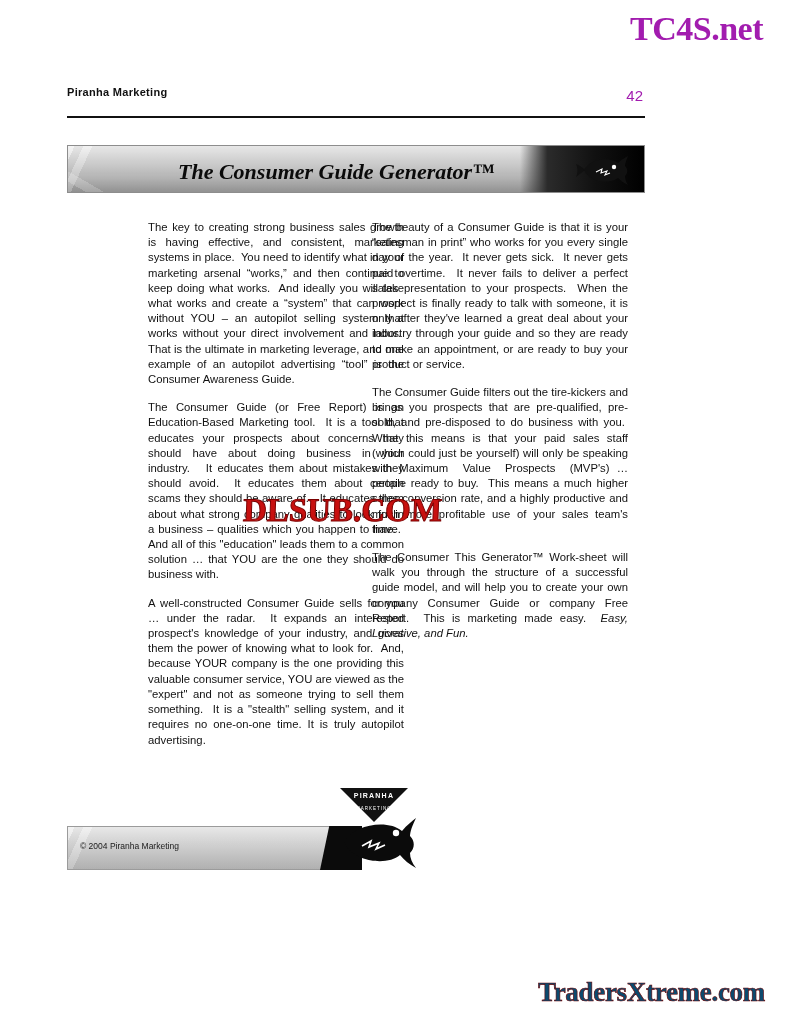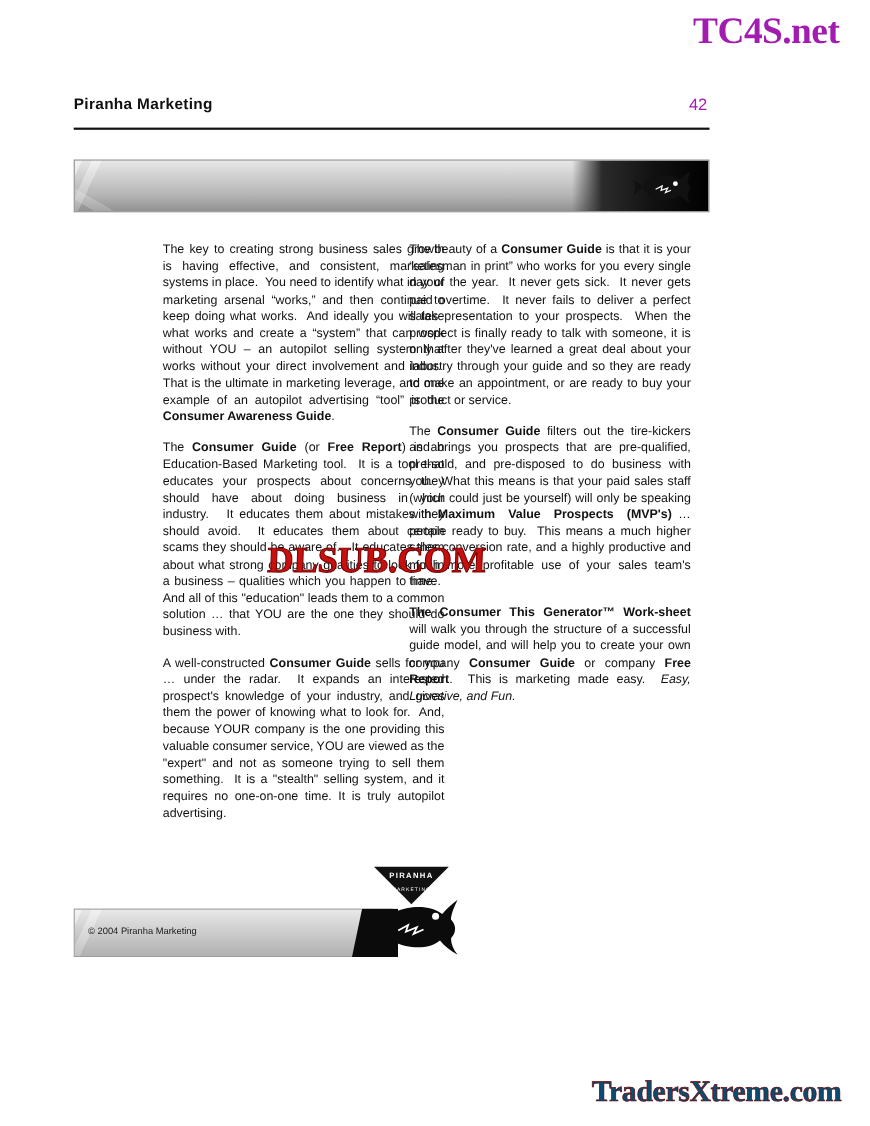--- a/index.html
+++ b/index.html
@@ -57,21 +57,21 @@
     left: 67px;
     top: 86px;
     width: 578px;
     height: 30px;
     border-bottom: 2px solid #111;
   }
   .header-title {
     position: absolute;
     left: 0;
     top: 0;
-    font-size: 14px;
+    font-size: 11px;
     font-weight: bold;
     color: #111;
     letter-spacing: 0.3px;
   }
   .header-page-num {
     position: absolute;
     right: 2px;
     top: 1px;
     font-size: 15px;
     color: #a21caf;
@@ -138,21 +138,21 @@
     width: 256px;
     font-size: 11.3px;
     line-height: 15.2px;
     color: #111;
     text-align: justify;
   }
   .col-left  { left: 104px; margin-left: 44px; }
   .col-right { left: 372px; }
   .col p { margin: 0 0 13px 0; }
   .col p:last-child { margin-bottom: 0; }
-  b { font-weight: bold; }
+  b { font-weight: normal; }
   i { font-style: italic; }
 
   
   .footer-bar {
     position: absolute;
     left: 67px;
     top: 826px;
     width: 290px;
     height: 44px;
     background: linear-gradient(180deg, #efefef 0%, #d5d5d5 45%, #b6b6b6 100%);
@@ -206,20 +206,21 @@
 </div>
 
 <div class="banner">
   <div class="banner-dark-right"></div>
   <svg class="banner-fish" viewBox="0 0 54 40">
     <path d="M8 20 C14 9, 32 6, 42 13 C46 9, 50 7, 52 6 C50 11, 49 14, 49 16 C52 19, 52 23, 49 26 C49 29, 50 32, 52 35 C48 33, 45 31, 42 28 C32 35, 13 32, 8 20 Z" fill="#111"></path>
     <path d="M9 20 C6 17, 3 15, 0 14 C2 18, 2 23, 0 27 C3 25, 6 22, 9 20 Z" fill="#111"></path>
     <circle cx="38" cy="17" r="2.2" fill="#ffffff"></circle>
     <path d="M20 22 L26 19 L25 23 L31 21 L29 25 L34 23" stroke="#ffffff" stroke-width="1.1" fill="none"></path>
   </svg>
+  <div class="banner-title">The Consumer Guide Generator™</div>
 </div>
 
 <div class="col col-left">
   <p>The key to creating strong business sales growth is having effective, and consistent, marketing systems in place.&nbsp; You need to identify what in your marketing arsenal “works,” and then continue to keep doing what works.&nbsp; And ideally you will take what works and create a “system” that can work without YOU – an autopilot selling system that works without your direct involvement and labor.&nbsp; That is the ultimate in marketing leverage, and one example of an autopilot advertising “tool” is the <b>Consumer Awareness Guide</b>.</p>
   <p>The <b>Consumer Guide</b> (or <b>Free Report</b>) is an Education-Based Marketing tool.&nbsp; It is a tool that educates your prospects about concerns they should have about doing business in your industry.&nbsp;&nbsp; It educates them about mistakes they should avoid.&nbsp; It educates them about certain scams they should be aware of.&nbsp;&nbsp; It educates them about what strong company qualities to look for in a business – qualities which you happen to have.&nbsp; And all of this "education" leads them to a common solution … that YOU are the one they should do business with.</p>
   <p>A well-constructed <b>Consumer Guide</b> sells for you … under the radar.&nbsp; It expands an interested prospect's knowledge of your industry, and gives them the power of knowing what to look for.&nbsp; And, because YOUR company is the one providing this valuable consumer service, YOU are viewed as the "expert" and not as someone trying to sell them something.&nbsp; It is a "stealth" selling system, and it requires no one-on-one time. It is truly autopilot advertising.</p>
 </div>
 
 <div class="col col-right">
   <p>The beauty of a <b>Consumer Guide</b> is that it is your “salesman in print” who works for you every single day of the year.&nbsp; It never gets sick.&nbsp; It never gets paid overtime.&nbsp; It never fails to deliver a perfect sales presentation to your prospects.&nbsp; When the prospect is finally ready to talk with someone, it is only after they've learned a great deal about your industry through your guide and so they are ready to make an appointment, or are ready to buy your product or service.</p>

